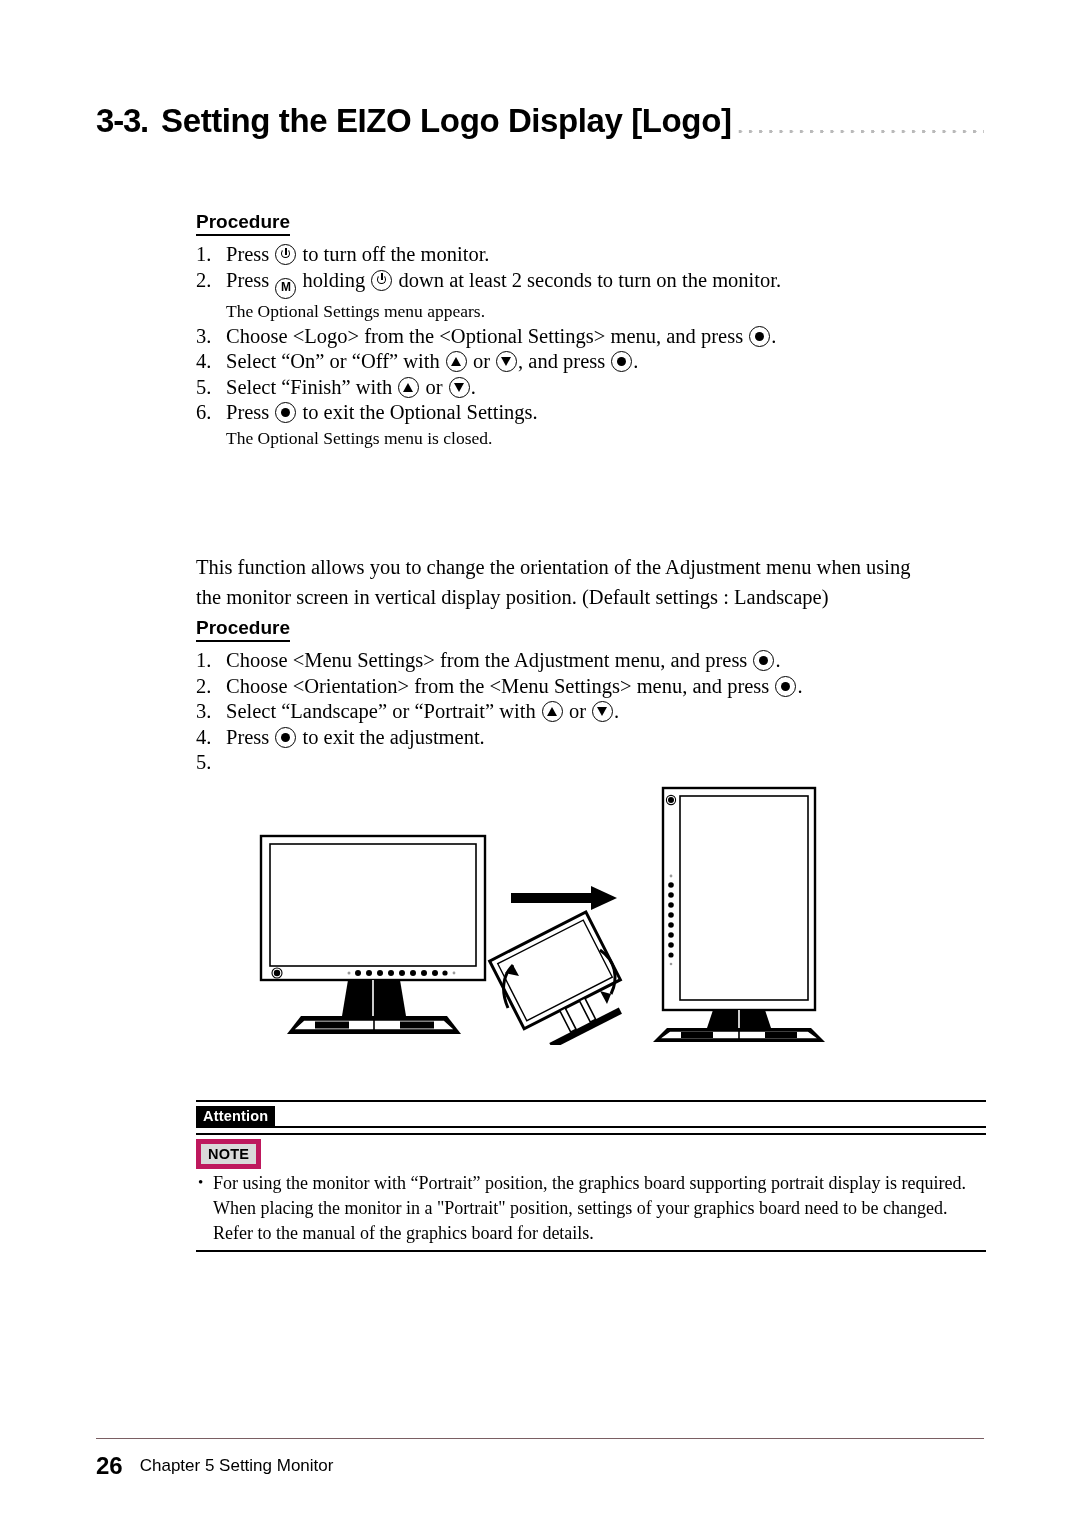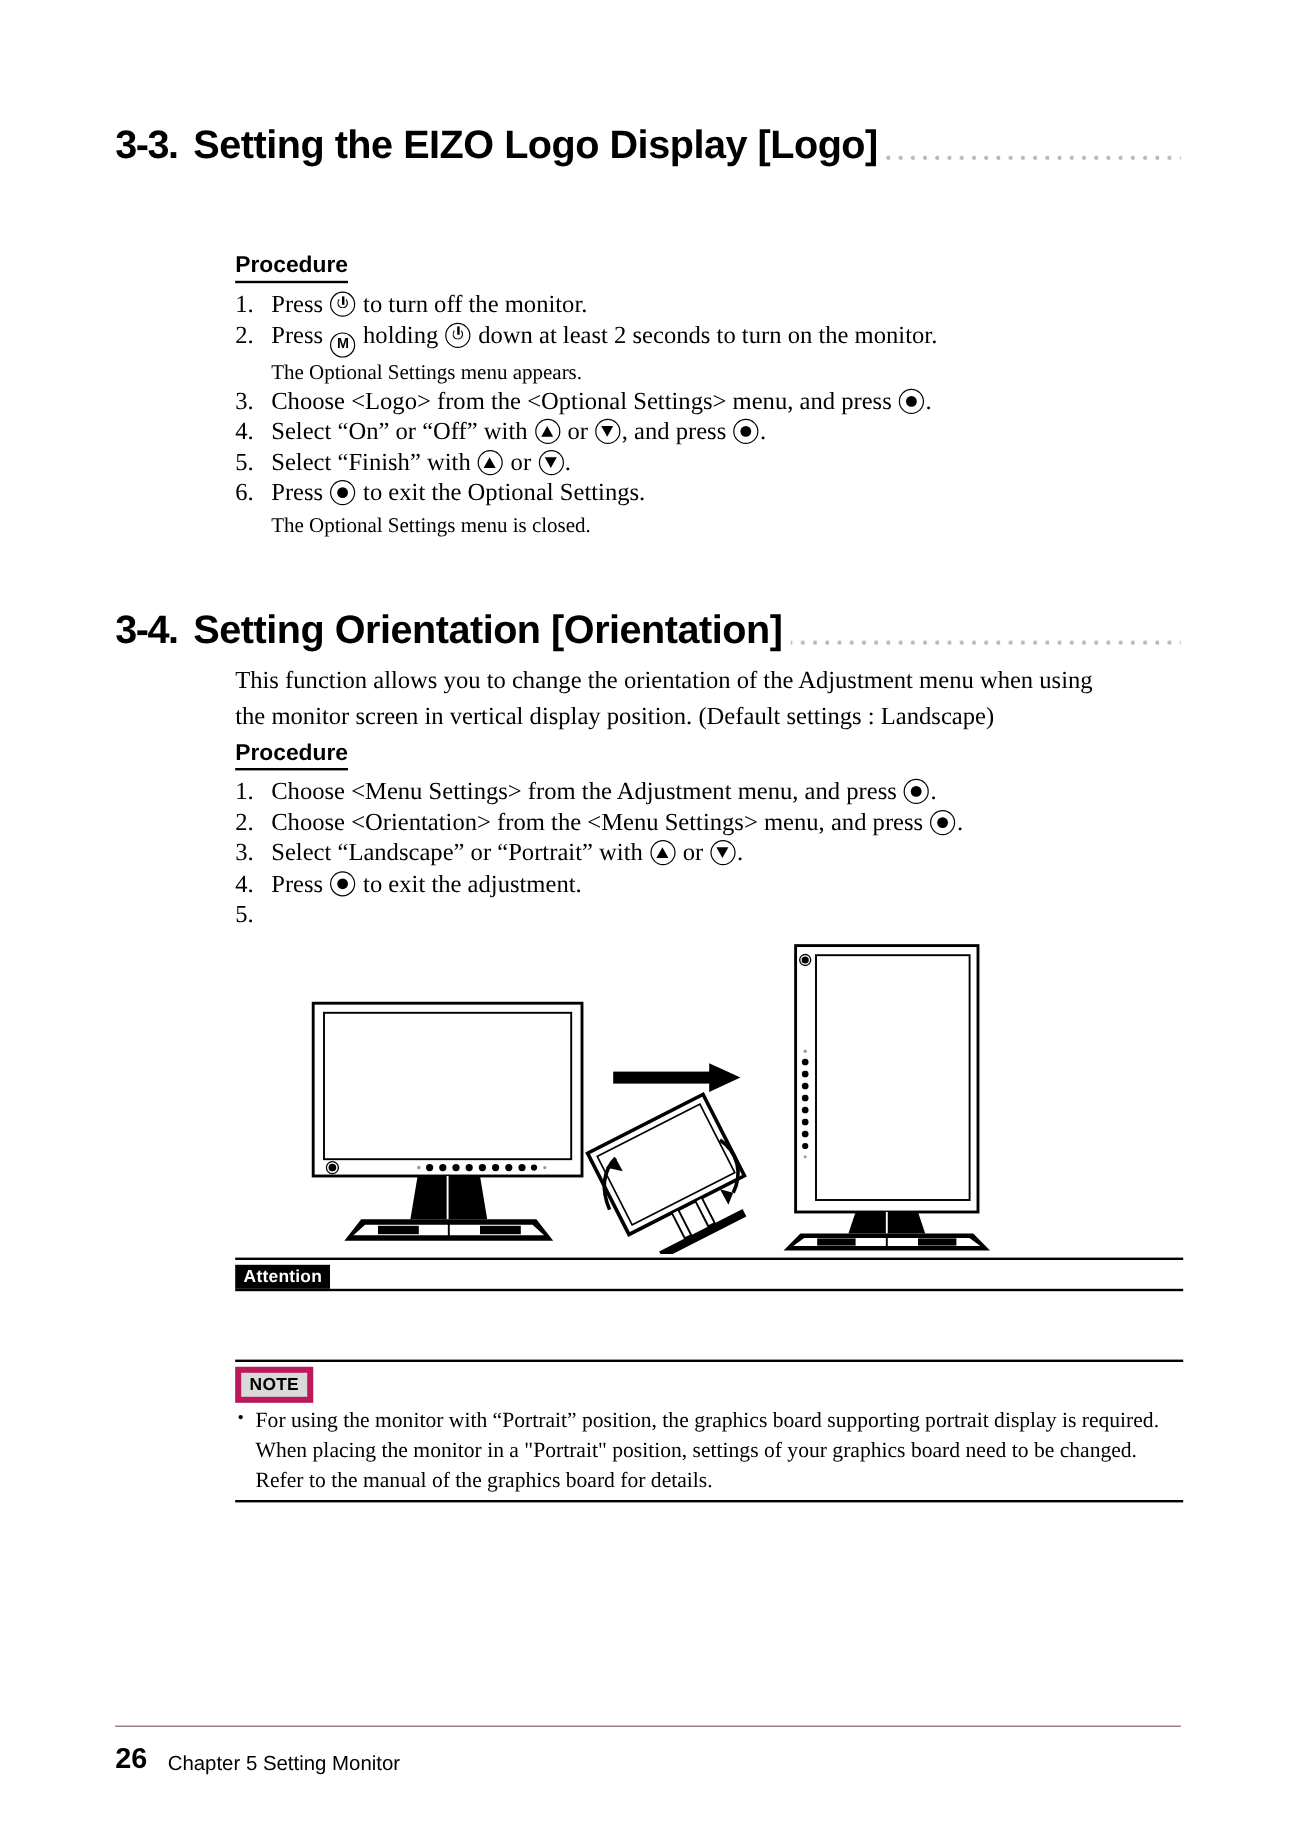--- a/index.html
+++ b/index.html
@@ -255,40 +255,40 @@
     position: relative;
     padding-left: 17px;
   }
   .callout li::before {
     content: "\2022";
     position: absolute;
     left: 2px;
     top: -1px;
     font-size: 15px;
   }
-  #attention-box { top: 1048px; }
+  #attention-box { top: 1100px; }
   #note-box { top: 1133px; }
 
   
   #footer-rule {
     position: absolute;
     left: 96px;
     top: 1438px;
     width: 888px;
     height: 0;
     border-top: 1.6px solid #7a5f63;
   }
   #footer {
     position: absolute;
     left: 96px;
     top: 1452px;
     width: 888px;
     font-family: "Liberation Sans", sans-serif;
     display: flex;
-    align-items: flex-end;
+    align-items: center;
   }
   #footer .pageno {
     font-size: 24px;
     font-weight: bold;
     margin-right: 17px;
   }
   #footer .chap {
     font-size: 17px;
   }
 </style>
@@ -321,24 +321,20 @@
     </div>
     <div class="step">
       <span class="num">5.</span><span>Select “Finish” with </span><span class="key up"></span><span> or </span><span class="key down"></span><span>.</span>
     </div>
     <div class="step">
       <span class="num">6.</span><span>Press </span><span class="key dot"></span><span> to exit the Optional Settings.</span>
     </div>
     <div class="step-note">The Optional Settings menu is closed.</div>
   </div>
 
-  <div class="section-head" id="sec34">
-    <div class="leader"></div>
-    <div class="htext"><span class="hnum">3-4.</span><span>Setting Orientation [Orientation]</span></div>
-  </div>
 
   <div class="body-col" id="intro34">This function allows you to change the orientation of the Adjustment menu when using the monitor screen in vertical display position. (Default settings : Landscape)</div>
 
   <div class="proc-label" id="proc34">Procedure</div>
 
   <div class="steps" id="steps34">
     <div class="step">
       <span class="num">1.</span><span>Choose &lt;Menu Settings&gt; from the Adjustment menu, and press </span><span class="key dot"></span><span>.</span>
     </div>
     <div class="step">

